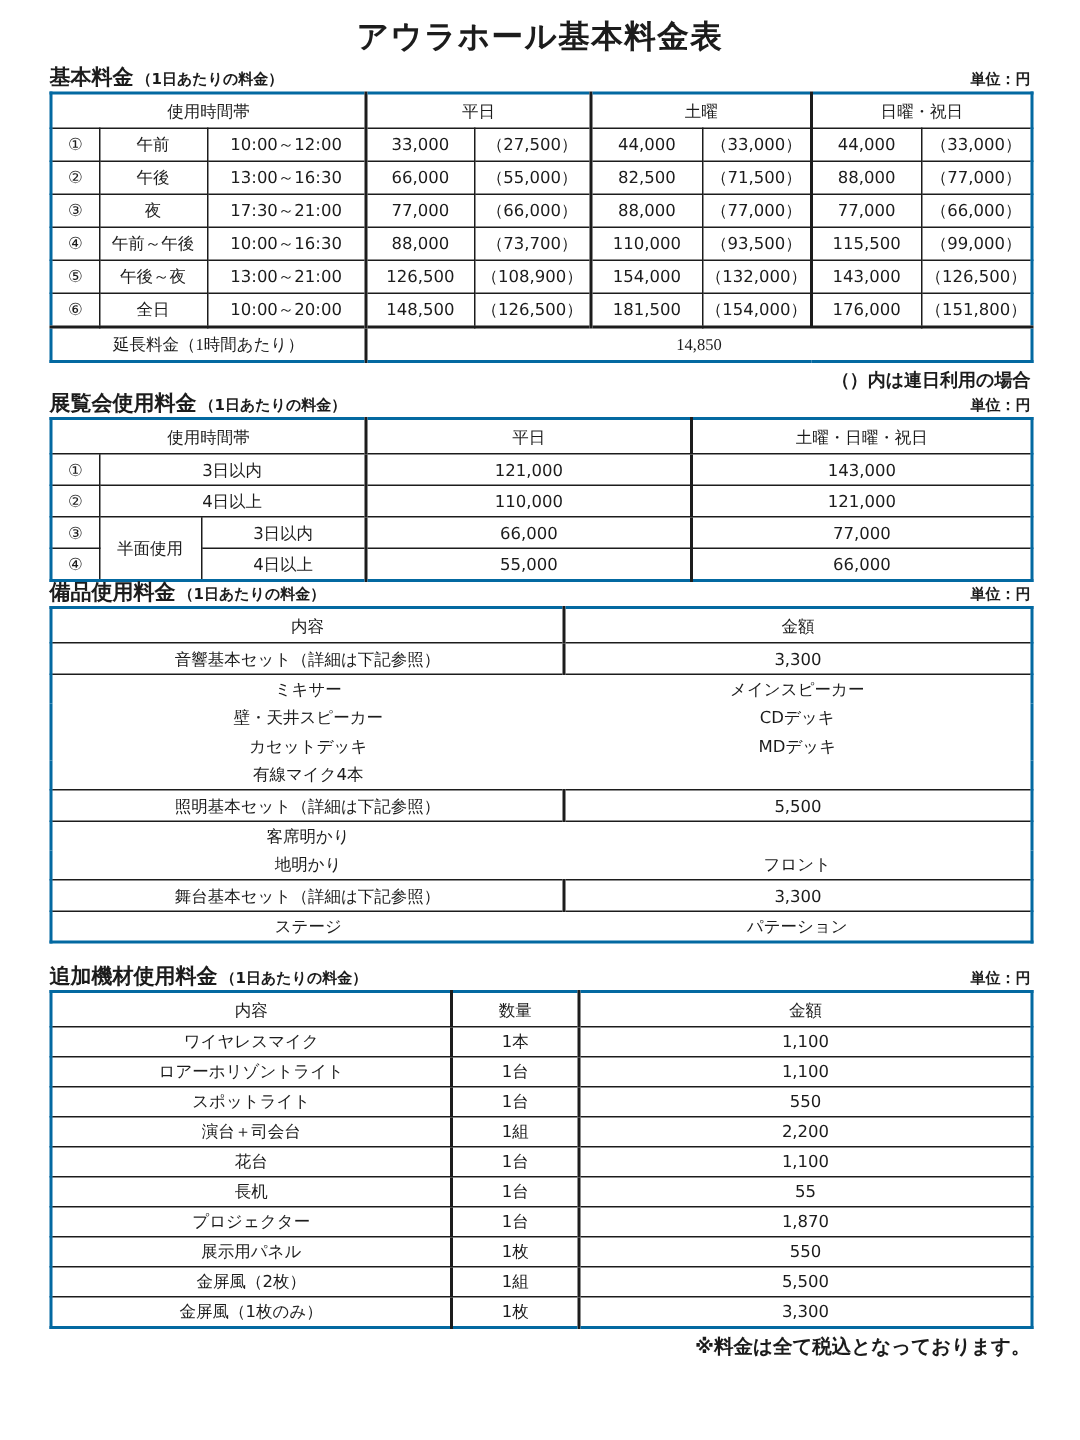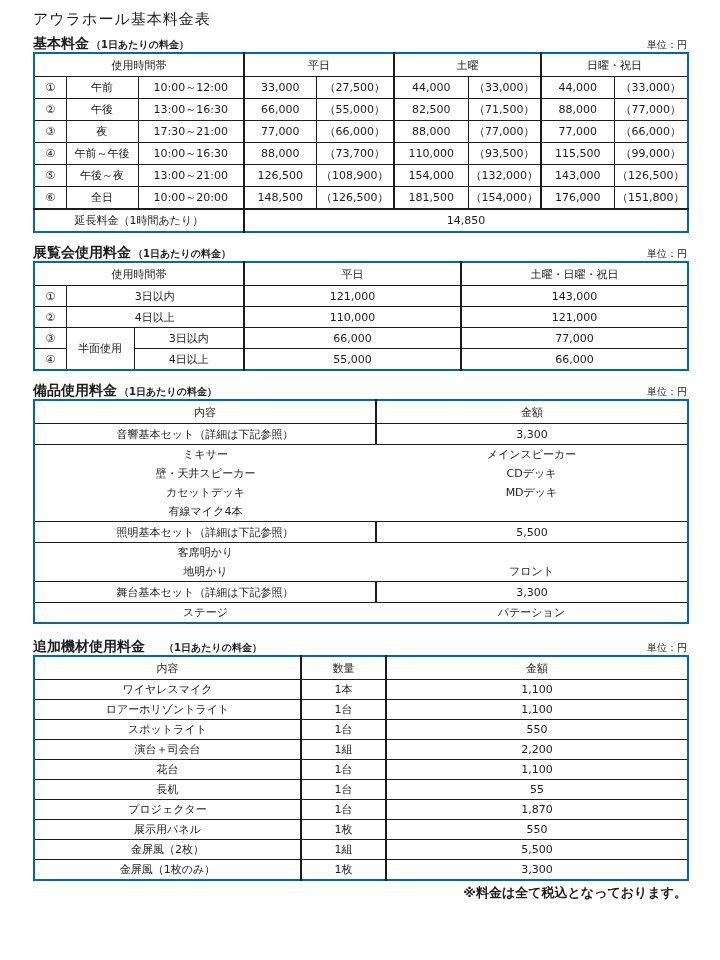--- a/index.html
+++ b/index.html
@@ -3,49 +3,49 @@
 <meta charset="utf-8">
 <style>
   html,body{margin:0;padding:0;background:#ffffff;}
   body{
     width:720px;height:960px;overflow:hidden;
     font-family:"DejaVu Sans","Liberation Sans",sans-serif;
     color:#1c1c1c;
   }
   .page{padding:8px 33px 0 33px;width:654px;}
   .doc-title{
-    font-size:15px;font-weight:normal;
+    text-align:center;font-size:21px;font-weight:bold;
     margin:2px 0 7px 0;letter-spacing:1px;
   }
   .sec-head{
     display:flex;align-items:flex-end;margin:0 0 1px 0;
   }
   .sec-title{font-size:14px;font-weight:bold;line-height:15px;}
   .sec-note{font-size:10px;font-weight:bold;line-height:13px;margin-left:2px;}
-  .unit{font-size:10px;font-weight:normal;margin-left:auto;line-height:13px;}
-  .mt12{margin-top:12px;}
-  .mt16{margin-top:15px;gap:17px;}
+  .unit{font-size:10px;font-weight:bold;margin-left:auto;line-height:13px;}
+  .mt12{margin-top:0;}
+  .mt16{margin-top:15px;}
 
   table.t{
     border-collapse:collapse;table-layout:fixed;width:654px;
     border:2px solid #0369a1;
   }
   table.t td, table.t th{
     border:1px solid #1c1c1c;
     font-size:11px;font-weight:normal;text-align:center;
     padding:0 2px;overflow:hidden;white-space:nowrap;
   }
   table.t th{font-weight:normal;}
   .th-row th{border-bottom-width:2px;height:22px;}
   #t1 td{height:21px;}
   #t2 td{height:20px;}
   #t3 td{height:19px;}
   #t4 td{height:19px;}
   .bl2{border-left-width:2px !important;}
-  .bt2{border-top-width:2px !important;}
+  .bt2{border-top-width:2px !important;font-family:Liberation Serif, serif;}
   .set-row td{border-top-width:2px;border-bottom-width:2px;height:20px !important;}
   .plain{border:0 !important;}
   .ext-val{font-size:12px;}
   .note-right{
     text-align:right;font-size:12px;font-weight:bold;margin:3px 0 0 0;
   }
   .footer-note{
     text-align:right;font-size:13px;font-weight:bold;margin:3px 0 0 0;
   }
 </style>
@@ -147,20 +147,21 @@
       <td class="bl2">176,000</td>
       <td>（151,800）</td>
     </tr>
     <tr>
       <td colspan="3" class="bt2">延長料金（1時間あたり）</td>
       <td colspan="6" class="bl2 bt2 ext-val">14,850</td>
     </tr>
   </tbody>
     </table>
 
+  <div class="note-right">（）内は連日利用の場合</div>
 
   <div class="sec-head mt12">
     <span class="sec-title">展覧会使用料金</span>
     <span class="sec-note">（1日あたりの料金）</span>
     <span class="unit">単位：円</span>
   </div>
 
   <table class="t" id="t2">
     <colgroup>
       <col style="width:32px">

